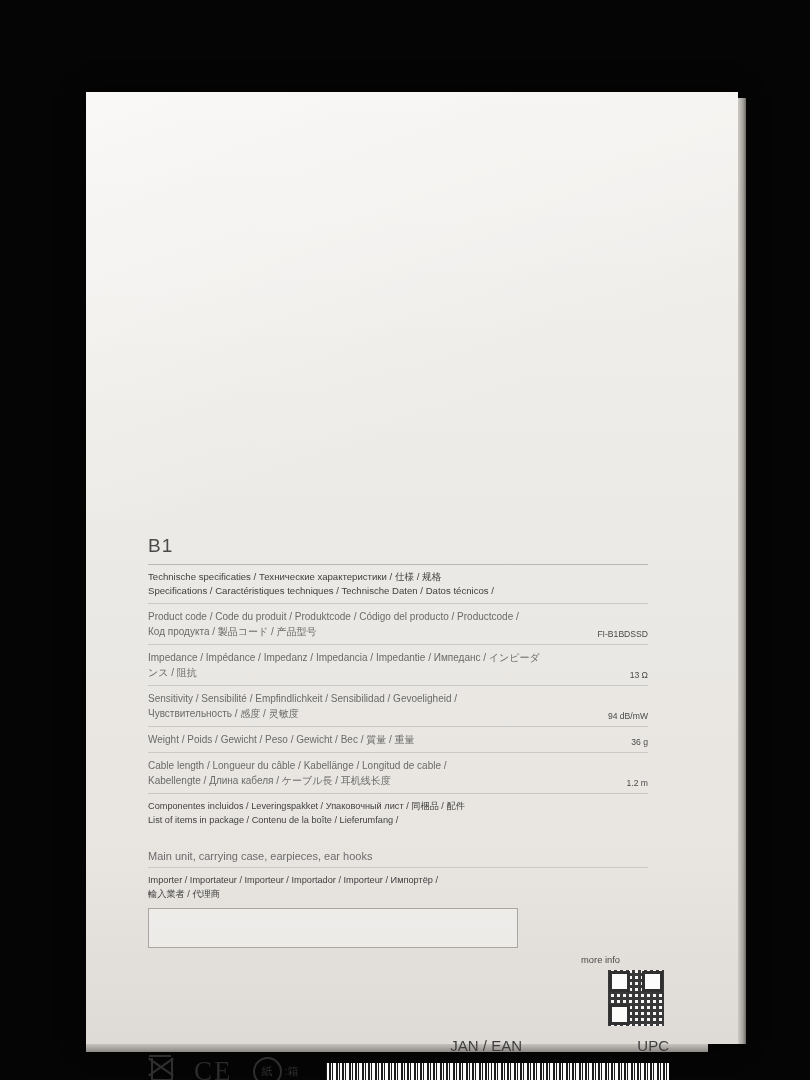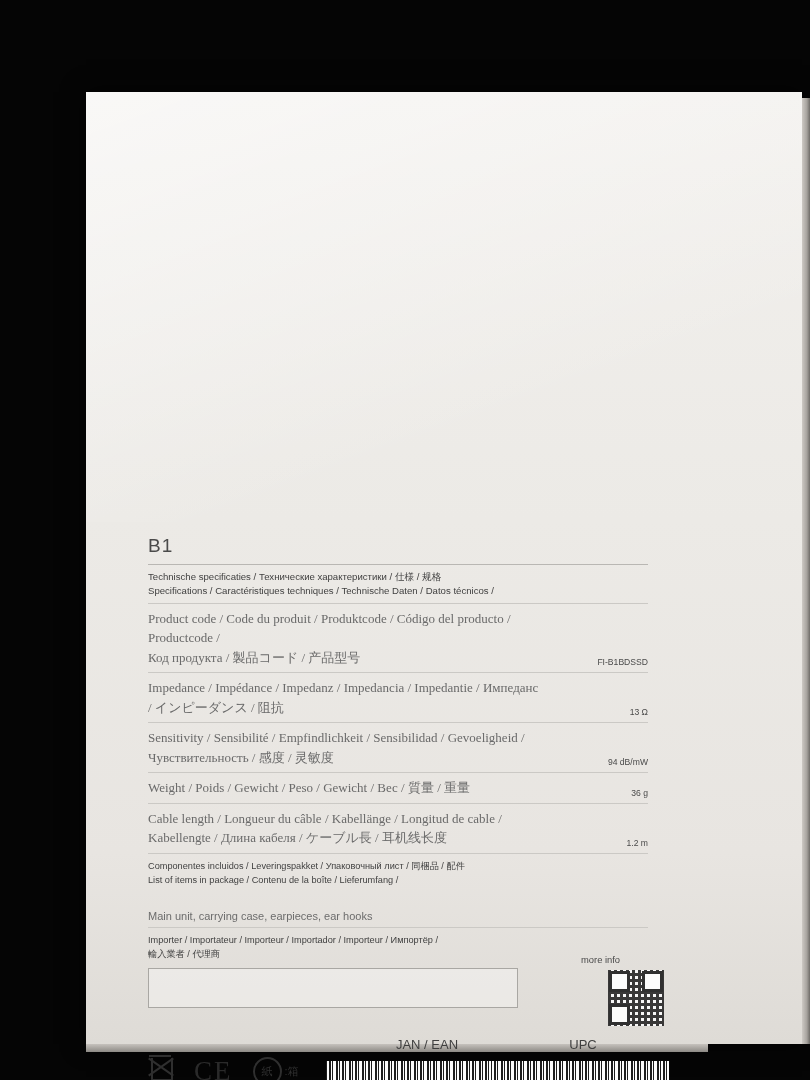--- a/index.html
+++ b/index.html
@@ -17,21 +17,21 @@
     position: relative;
     width: 810px;
     height: 1080px;
     background: #050505;
   }
   
   .box {
     position: absolute;
     left: 86px;
     top: 92px;
-    width: 716px;
+    width: 652px;
     height: 952px;
     background: linear-gradient(180deg, #f2f0ed 0%, #eceae6 45%, #e8e5e1 80%, #dedbd6 100%);
     box-shadow: 0 0 22px rgba(0,0,0,0.75);
   }
   .box-edge-right {
     position: absolute;
     right: -8px;
     top: 6px;
     width: 8px;
     height: 946px;
@@ -81,25 +81,24 @@
 
   .spec-row {
     display: flex;
     justify-content: space-between;
     align-items: flex-start;
     padding: 5px 0 5px 0;
     border-top: 1px solid #cbc9c5;
   }
   .spec-row:first-of-type { border-top: none; }
   .spec-label {
-    font-size: 13px;
+    font-size: 10px;
     line-height: 1.5;
     color: #6a6a6a;
     max-width: 392px;
-    font-family: Liberation Serif, serif;
   }
   .spec-value {
     font-size: 8.6px;
     color: #4a4a4a;
     white-space: nowrap;
     padding-left: 8px;
     align-self: flex-end;
   }
 
   .block {
@@ -238,24 +237,24 @@
   }
 
   
   .barcode-group {
     position: absolute;
     text-align: center;
   }
   .bc-jan { left: 240px; top: 945px; }
   .bc-upc { left: 405px; top: 945px; }
   .bc-title {
-    font-size: 13px;
+    font-size: 15px;
     color: #3f3f3f;
     margin-bottom: 9px;
-    text-align: center;
+    text-align: right;
     padding-left: 6px;
   }
   .bc-bars {
     width: 196px;
     height: 56px;
     background-color: #fbfbfb;
     background-image: repeating-linear-gradient(90deg,
       #1b1b1b 0 1px, #fbfbfb 1px 3px,
       #1b1b1b 3px 5px, #fbfbfb 5px 6px,
       #1b1b1b 6px 7px, #fbfbfb 7px 10px,

